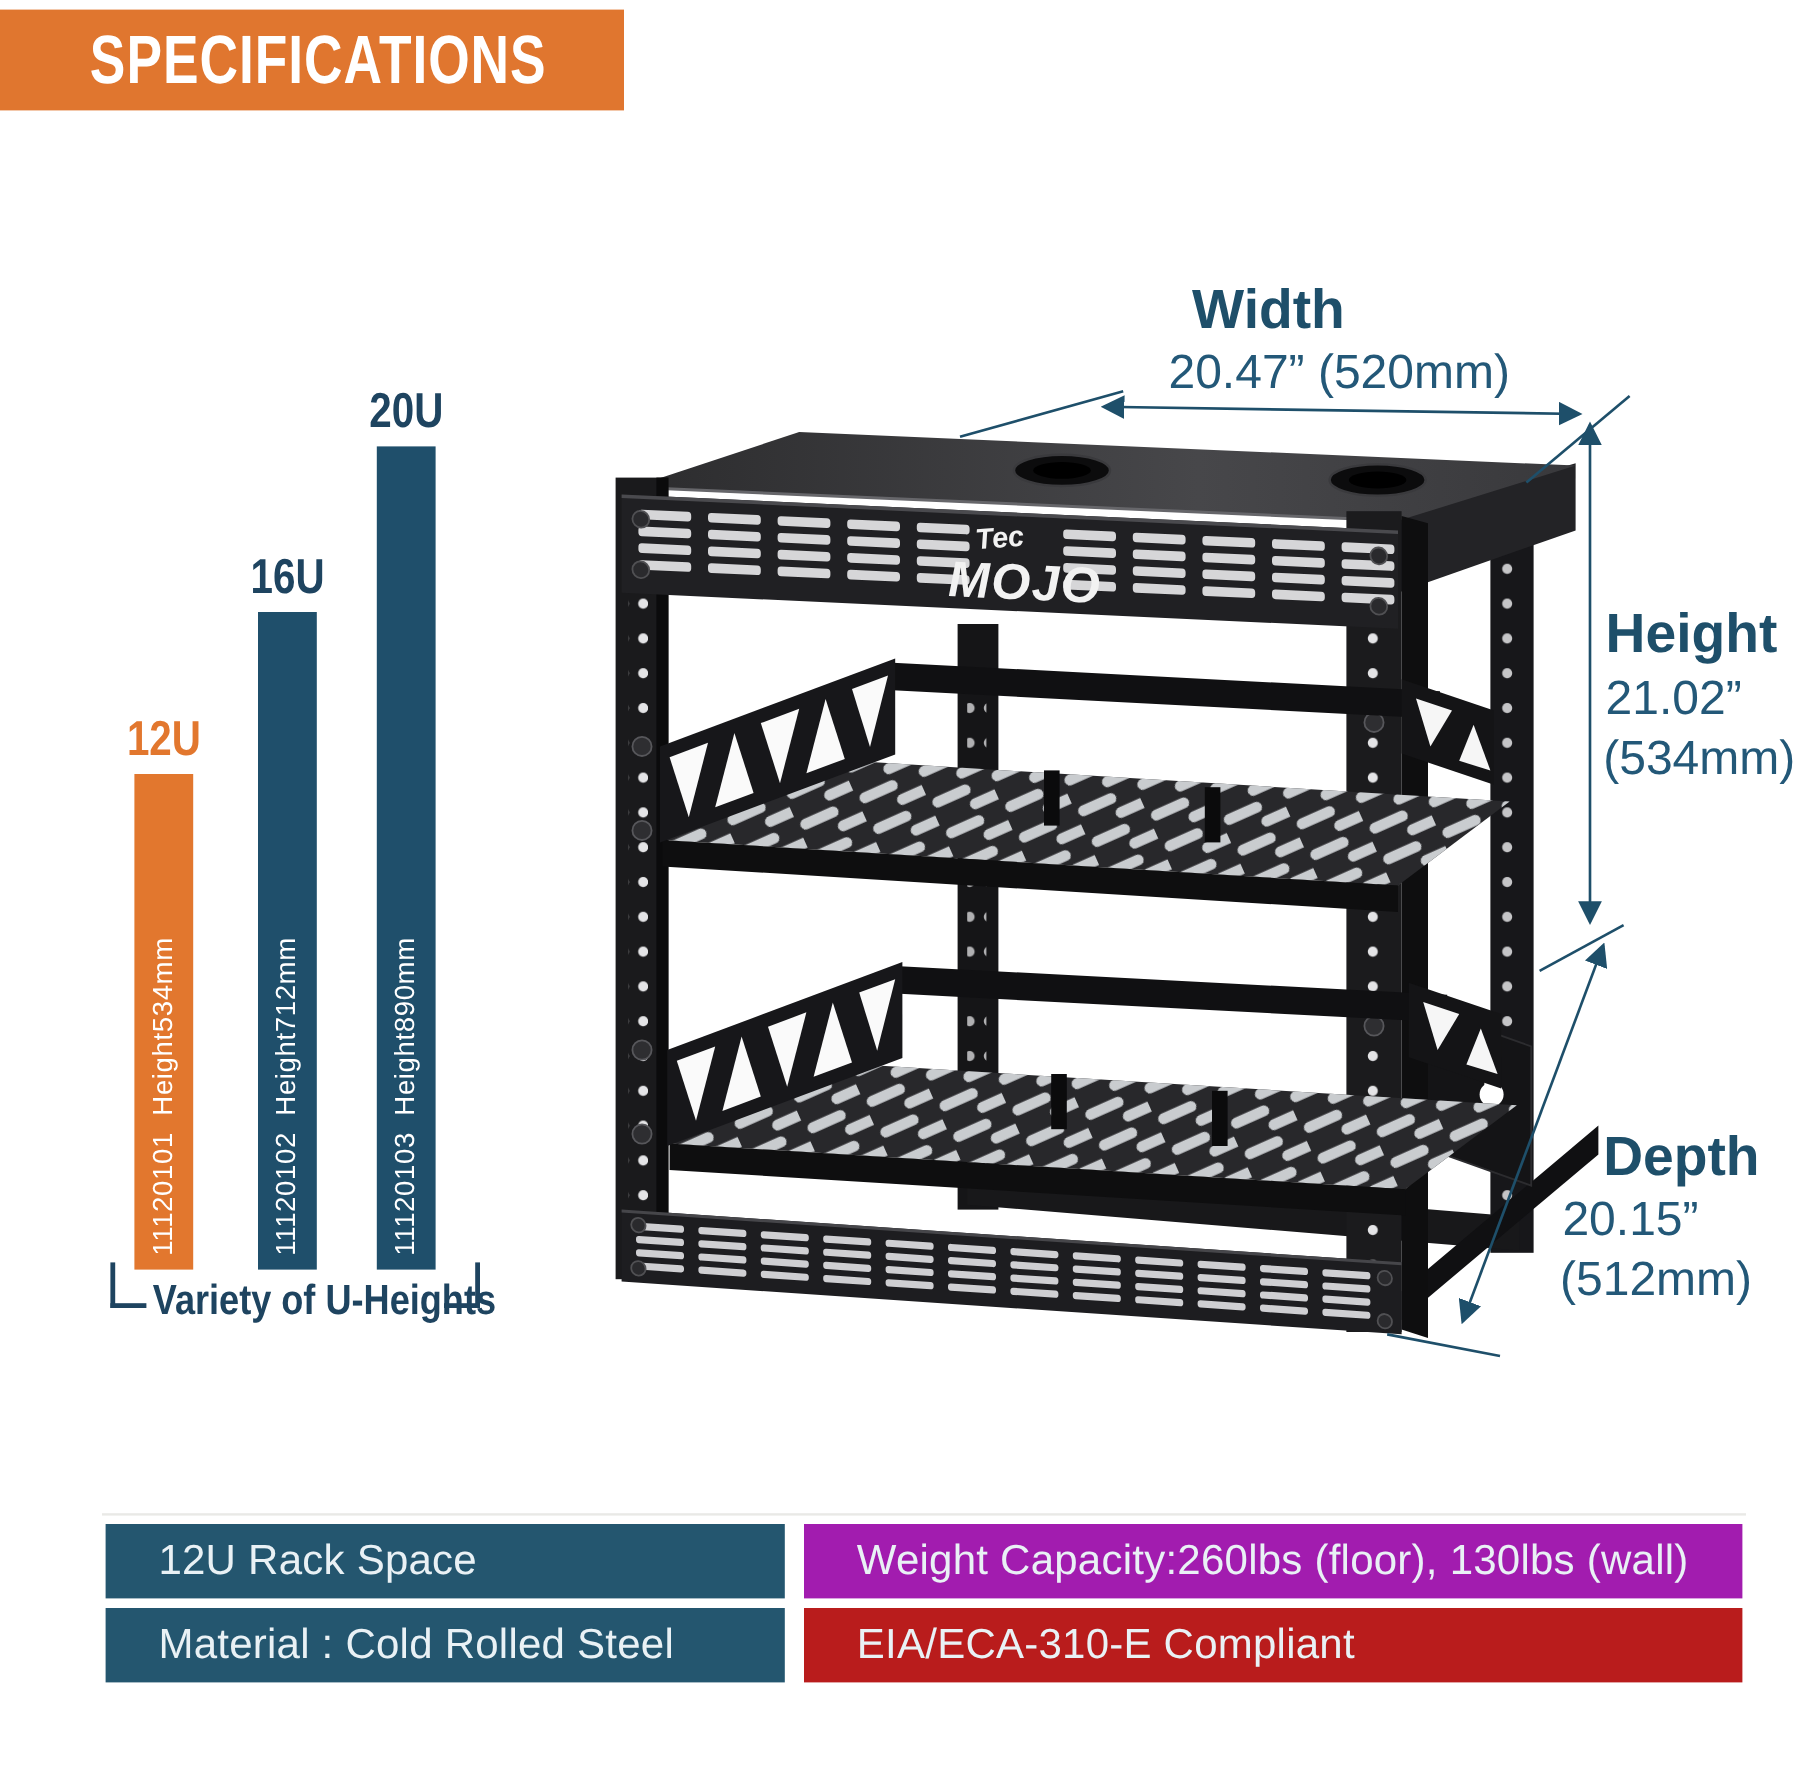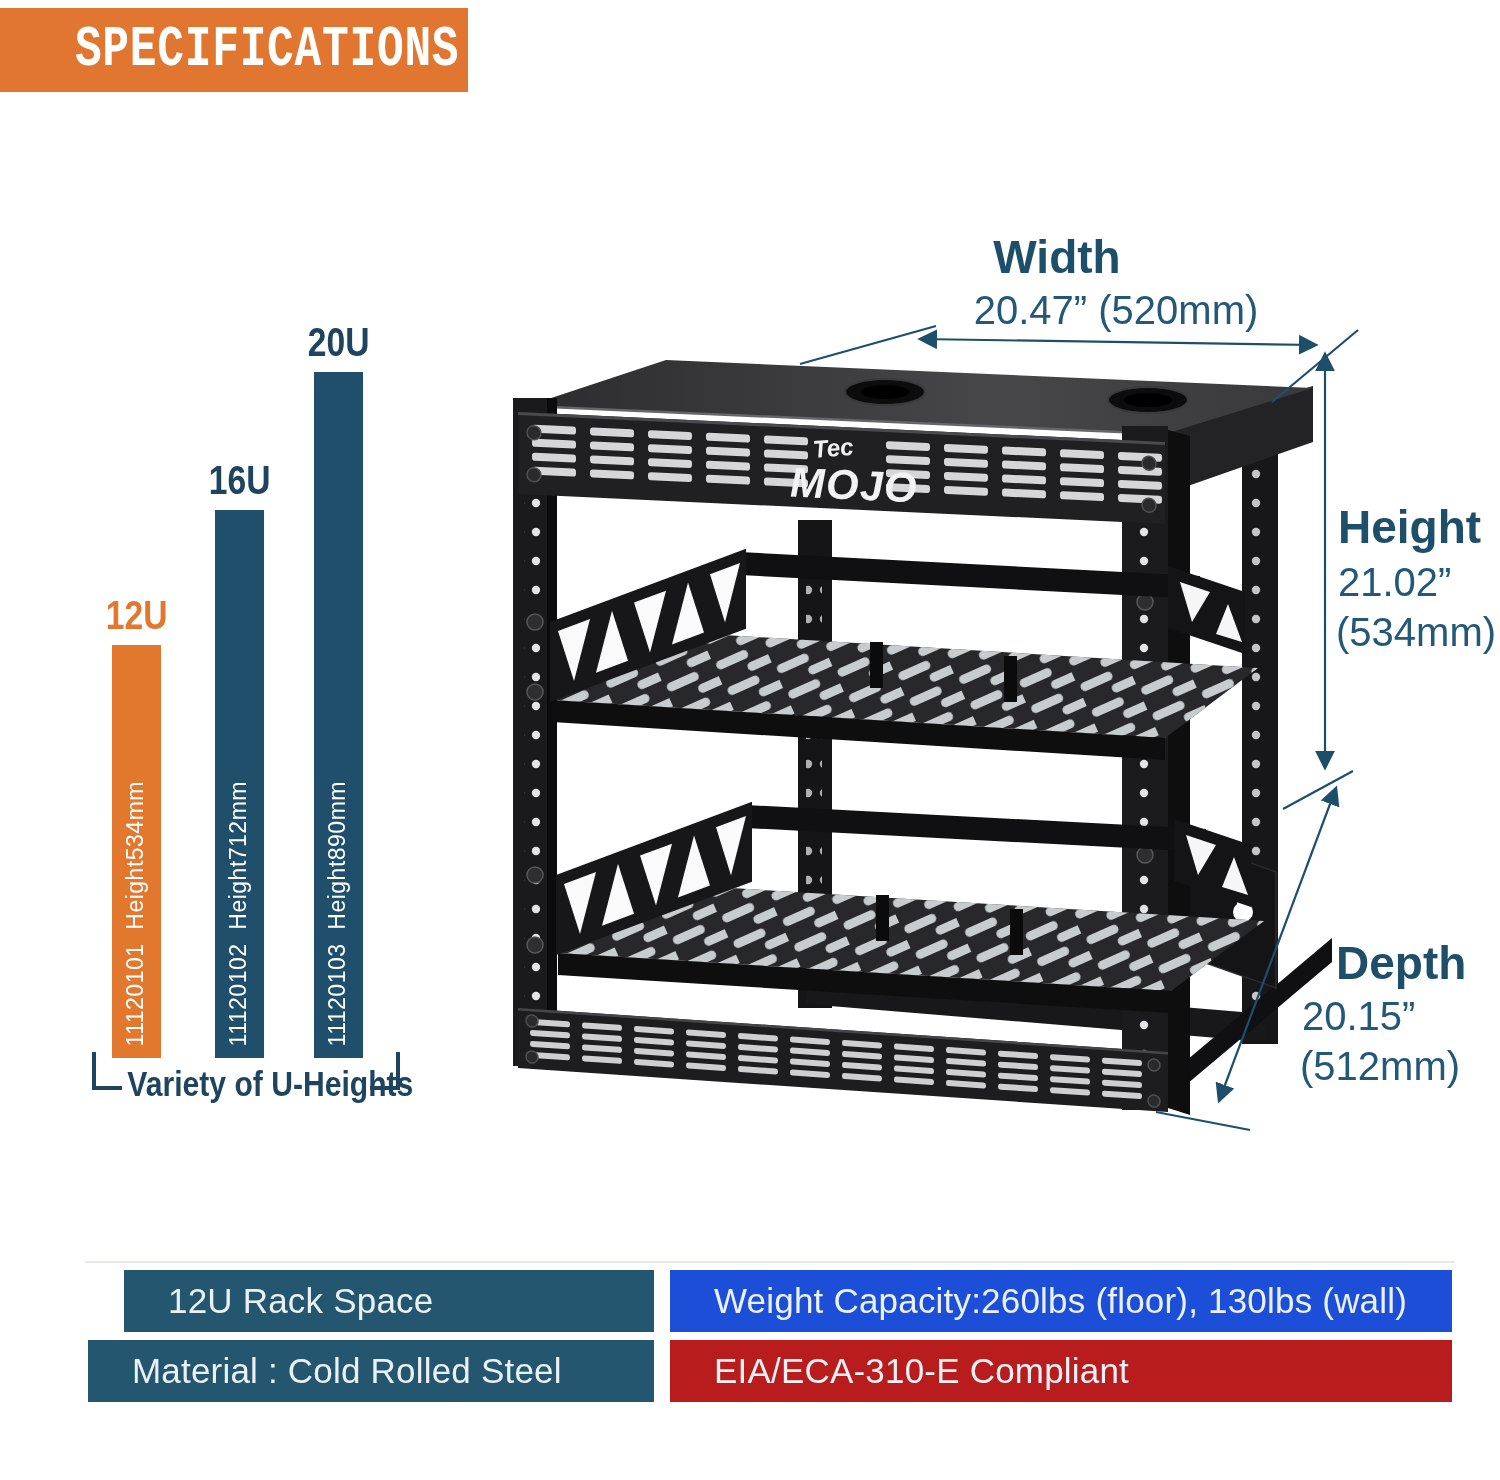--- a/index.html
+++ b/index.html
@@ -7,22 +7,22 @@
     position:relative;
     width:1500px;height:1480px;
     background:#ffffff;
     font-family:"Liberation Sans","DejaVu Sans",sans-serif;
     overflow:hidden;
   }
   .abs{position:absolute;}
 
   
   #banner{
-    left:0;top:8px;width:468px;height:84px;
-    display:flex;align-items:center;font-family:Liberation Mono, monospace;
+    left:0;top:8px;width:520px;height:84px;
+    display:flex;align-items:center;
   }
   #banner .t{
     color:#ffffff;font-size:57px;font-weight:700;letter-spacing:1px;
     transform:scaleX(0.78);transform-origin:left center;
     padding-left:96px;white-space:nowrap;
   }
 
   
   #chart{left:90px;top:300px;width:310px;height:758px;}
   .bar-col{
@@ -275,17 +275,17 @@
 <div id="w-value" class="abs dim-value">20.47” (520mm)</div>
 <div id="h-label" class="abs dim-label">Height</div>
 <div id="h-v1" class="abs dim-value">21.02”</div>
 <div id="h-v2" class="abs dim-value">(534mm)</div>
 <div id="d-label" class="abs dim-label">Depth</div>
 <div id="d-v1" class="abs dim-value">20.15”</div>
 <div id="d-v2" class="abs dim-value">(512mm)</div>
 
 <div id="table-topline" class="abs"></div>
 <div id="spec-table" class="abs">
-  <div class="cell" style="background: rgb(36, 86, 111); margin-left: 36px;">12U Rack Space</div>
-  <div class="cell" style="background: #1d4ed8;">Weight Capacity:260lbs (floor), 130lbs (wall)</div>
+  <div class="cell" style="background: rgb(36, 86, 111);">12U Rack Space</div>
+  <div class="cell" style="background: #a21caf;">Weight Capacity:260lbs (floor), 130lbs (wall)</div>
   <div class="cell" style="background: rgb(36, 86, 111);">Material : Cold Rolled Steel</div>
   <div class="cell" style="background: #b91c1c;">EIA/ECA-310-E Compliant</div>
 </div>
 
 </body></html>

